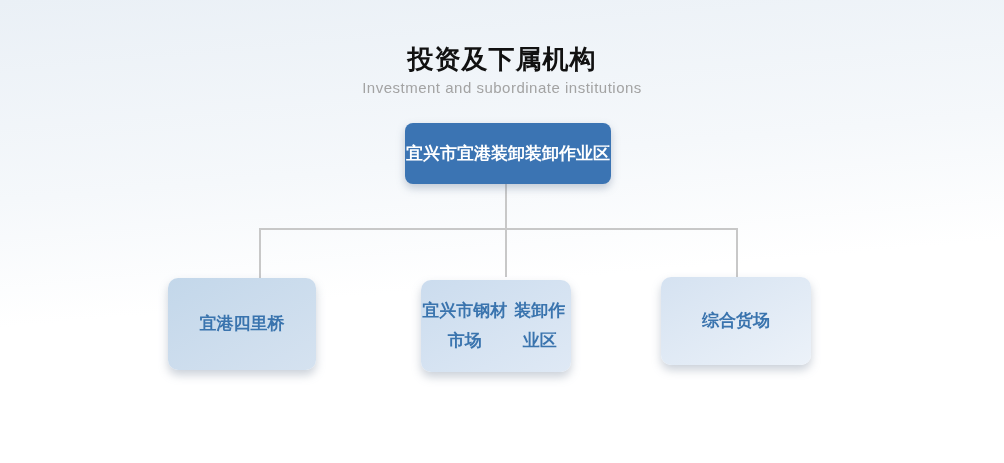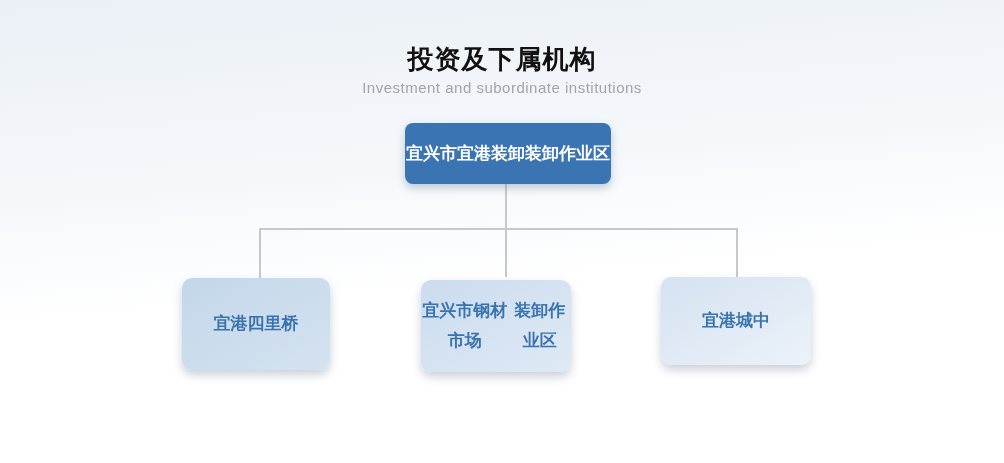--- a/index.html
+++ b/index.html
@@ -63,21 +63,21 @@
 
   .node-child {
     width: 150px; height: 92px;
     border-radius: 10px;
     color: #3a74ae;
     font-size: 17px;
     line-height: 30px;
     box-shadow: 0 5px 10px rgba(125, 140, 160, 0.40);
   }
 
-  .child-0 { left: 182px; top: 278px; width: 148px;
+  .child-0 { left: 168px; top: 278px; width: 148px;
              background: linear-gradient(150deg, #c3d7ea 0%, #d5e2f0 100%); }
   .child-1 { left: 421px; top: 280px;
              background: linear-gradient(150deg, #cbdcee 0%, #dfe9f5 100%); }
   .child-2 { left: 661px; top: 277px; height: 88px;
              background: linear-gradient(150deg, #d5e2f1 0%, #ecf2f9 100%); }
 </style>
 </head>
 <body>
 
 <div class="stage">
@@ -99,16 +99,16 @@
   <div class="node node-child child-0">
     <span>宜港四里桥</span>
   </div>
 
   <div class="node node-child child-1">
     <span>宜兴市钢材市场</span>
     <span>装卸作业区</span>
   </div>
 
   <div class="node node-child child-2">
-    <span>宜港城中</span>
+    <span>综合货场</span>
   </div>
 
 </div>
 
 </body></html>

